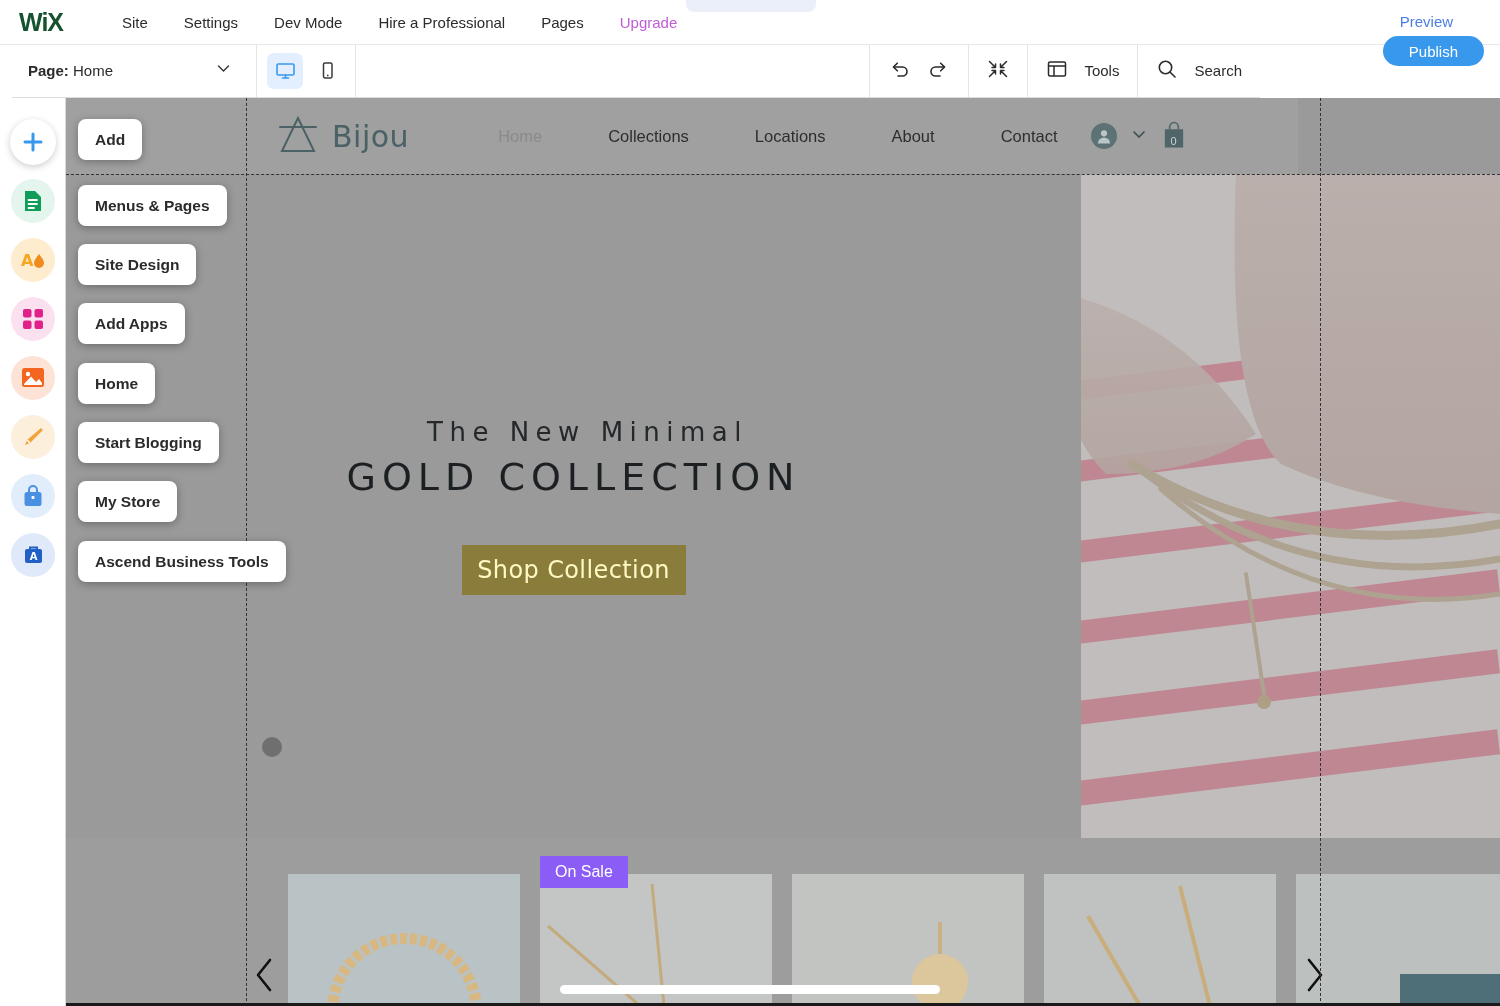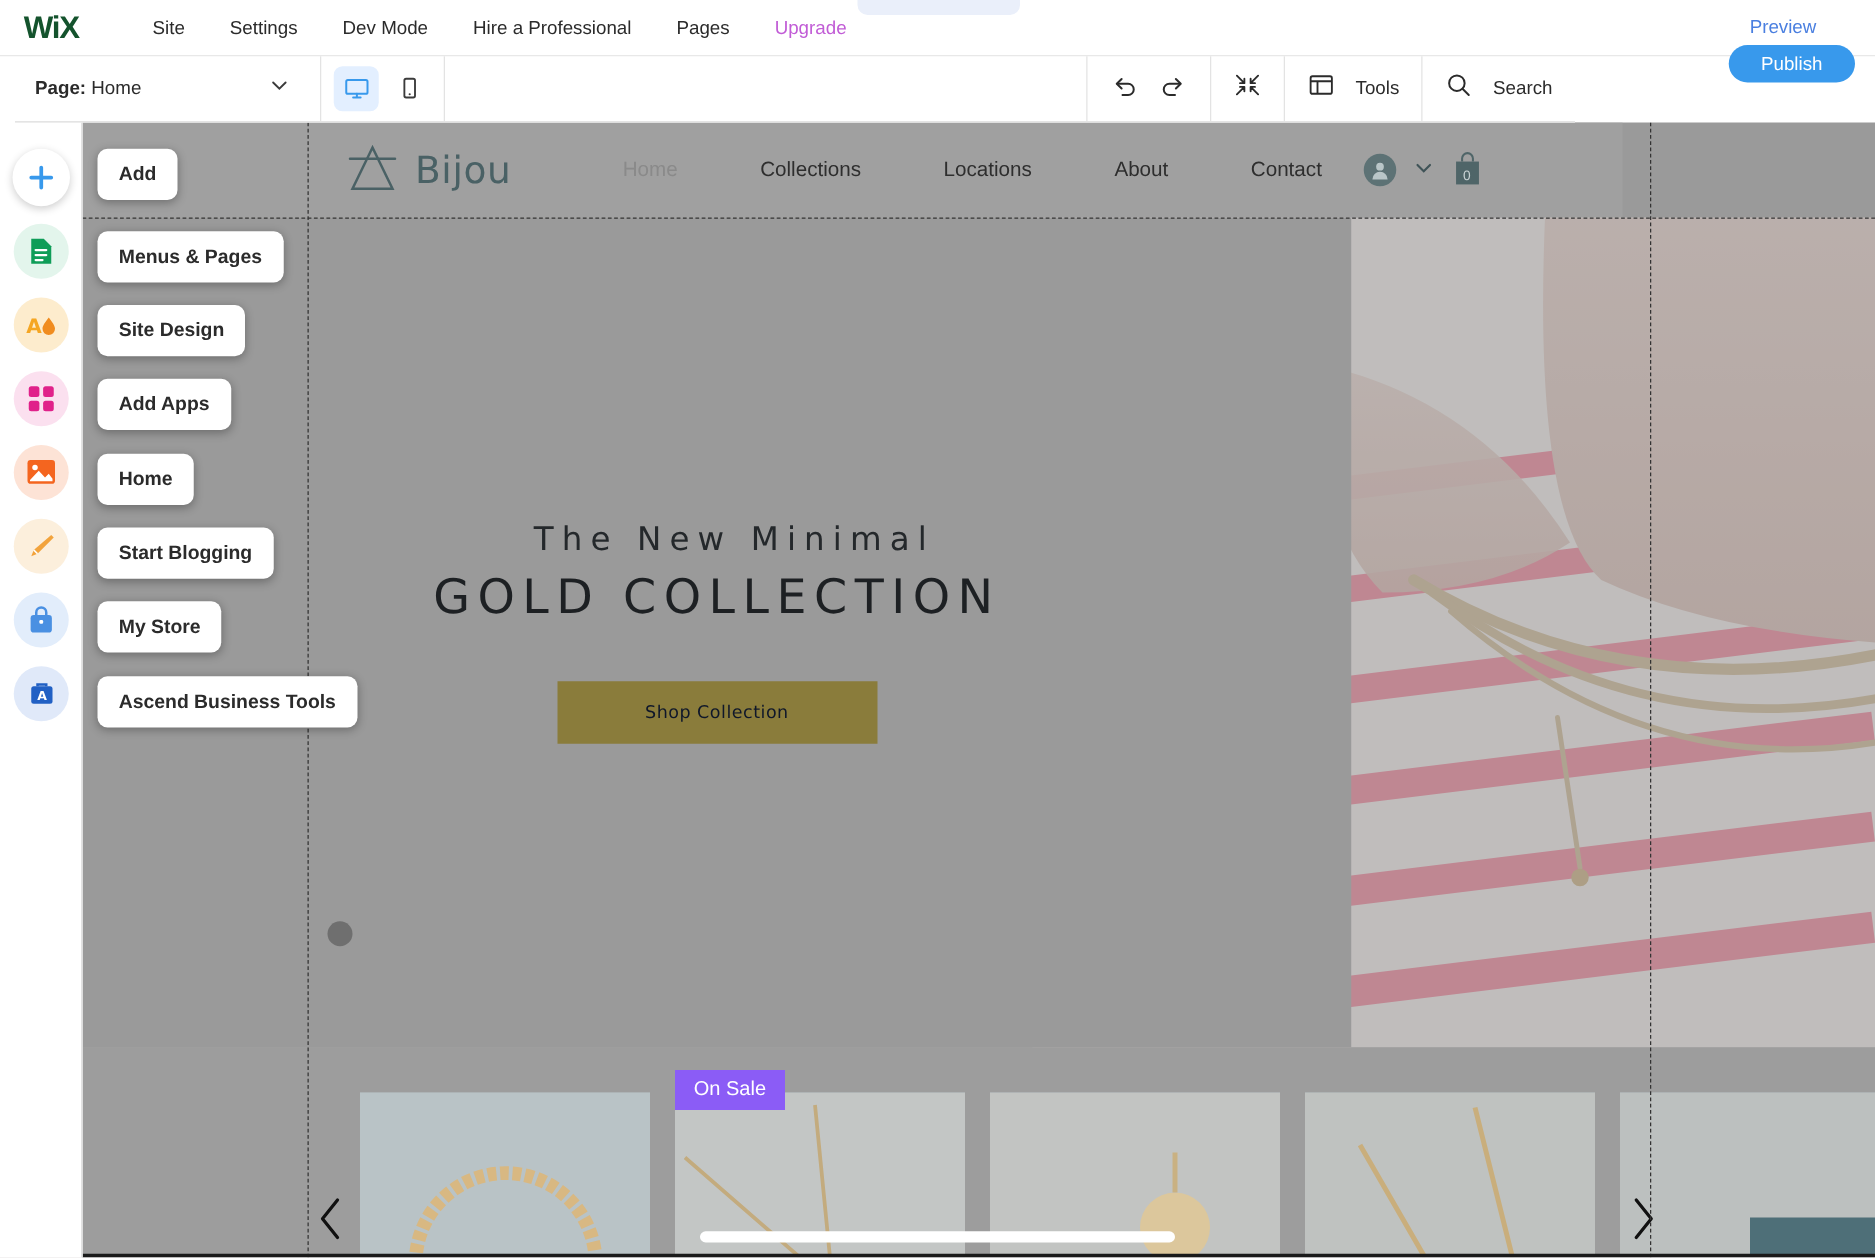--- a/index.html
+++ b/index.html
@@ -129,22 +129,22 @@
     position: absolute; left: 0; top: 0; width: 1015px; height: 664px;
     background: #9a9a9a;
   }
   .hero-txt { position: absolute; left: 0; top: 0; width: 1015px; height: 664px;
     display: flex; flex-direction: column; align-items: center; justify-content: center; }
   .hero-sub { font-size: 26px; letter-spacing: 6.5px; color: #24282b;
     font-family: "DejaVu Sans", sans-serif; margin-bottom: 8px; margin-left: 28px; }
   .hero-title { font-size: 38px; letter-spacing: 6px; color: #1d2023;
     font-family: "DejaVu Sans", sans-serif; }
   .hero-cta {
-    margin-top: 46px; background: #8a7c3b; color: #0f172a; border: none;
-    width: 256px; height: 50px; font-size: 14px; cursor: pointer;
+    margin-top: 46px; background: #8a7c3b; color: #fef9c3; border: none;
+    width: 224px; height: 50px; font-size: 24px; cursor: pointer;
     font-family: "DejaVu Sans", sans-serif; letter-spacing: .4px;
   }
 
   
   .prod-strip {
     position: absolute; left: 0; top: 740px; width: 1434px; height: 168px;
     background: #9d9d9d; overflow: hidden;
   }
   .prod-card { position: absolute; top: 36px; height: 132px; background: #b7c1c4; }
   .sale-badge {

